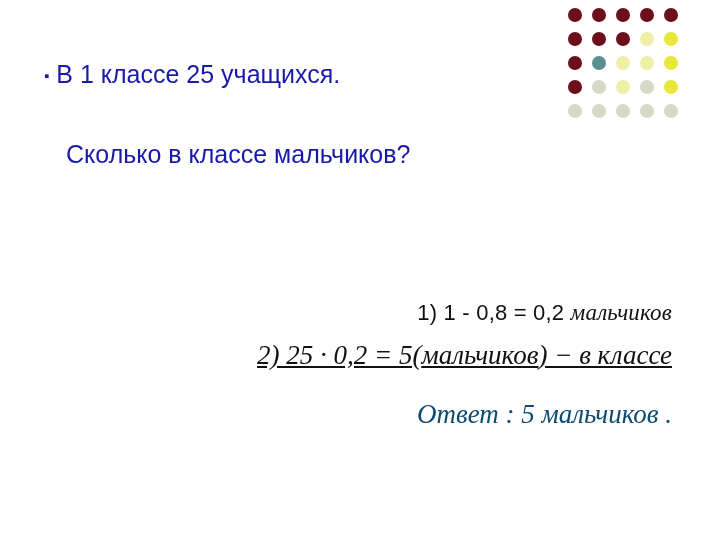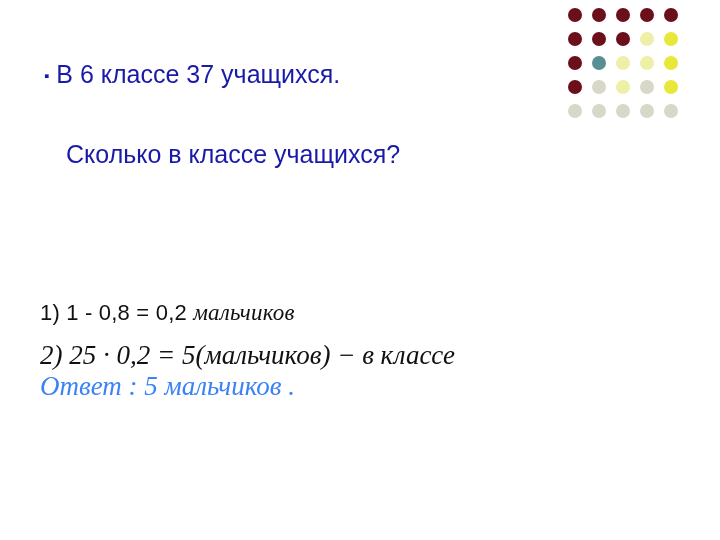--- a/index.html
+++ b/index.html
@@ -60,50 +60,53 @@
   }
   .question {
     margin-top: 14px;
     padding-left: 22px;
     color: #1a1aa8;
     font-size: 25px;
   }
   
   .solution {
     position: absolute;
-    left: 40px;
+    left: 32px;
     top: 300px;
     width: 640px;
     color: #111111;
+    text-align: right;
   }
   .line1 {
     font-size: 22px;
     color: #111;
     letter-spacing: 0.2px;
   }
   .line1 .ital {
     font-family: "Liberation Serif", serif;
     font-style: italic;
     font-size: 23px;
   }
   .mathline {
     font-family: "Liberation Serif", serif;
     font-size: 27px;
     margin-top: 14px;
     color: #111;
     white-space: nowrap;
+    text-decoration: underline;
   }
   .mathline .ital {
     font-style: italic;
   }
   .answer {
     font-family: "Liberation Serif", serif;
     font-style: italic;
     font-size: 27px;
-    color: #3b82f6;
+    margin-top: 28px;
+    color: #0c4a6e;
   }
   .answer .rom {
     font-style: italic;
   }
 </style>
 </head>
 <body>
 
 <div class="slide">
 
@@ -137,25 +140,25 @@
     <span class="dot" style="left:24px;  top:96px;  background:#d8d8c8;"></span>
     <span class="dot" style="left:48px;  top:96px;  background:#d8d8c8;"></span>
     <span class="dot" style="left:72px;  top:96px;  background:#d8d8c8;"></span>
     <span class="dot" style="left:96px;  top:96px;  background:#d8d8c8;"></span>
   </div>
 
   <div class="problem">
     <div class="bullet-row">
       <span class="bullet">▪</span>
       <span class="bullet-text">
-        <span>В 6 классе 37 учащихся.</span><br>
+        <span>В 1 классе 25 учащихся.</span><br>
         <br>
       </span>
     </div>
-    <div class="question">Сколько в классе учащихся?</div>
+    <div class="question">Сколько в классе мальчиков?</div>
   </div>
 
   <div class="solution">
     <div class="line1">
       <span>1) 1 - 0,8 = 0,2 </span><span class="ital">мальчиков</span>
     </div>
     <div class="mathline">
       <span class="ital">2) 25 · 0,2 = 5(</span><span class="ital">мальчиков</span><span class="ital">) − в  классе</span>
     </div>
     <div class="answer">

